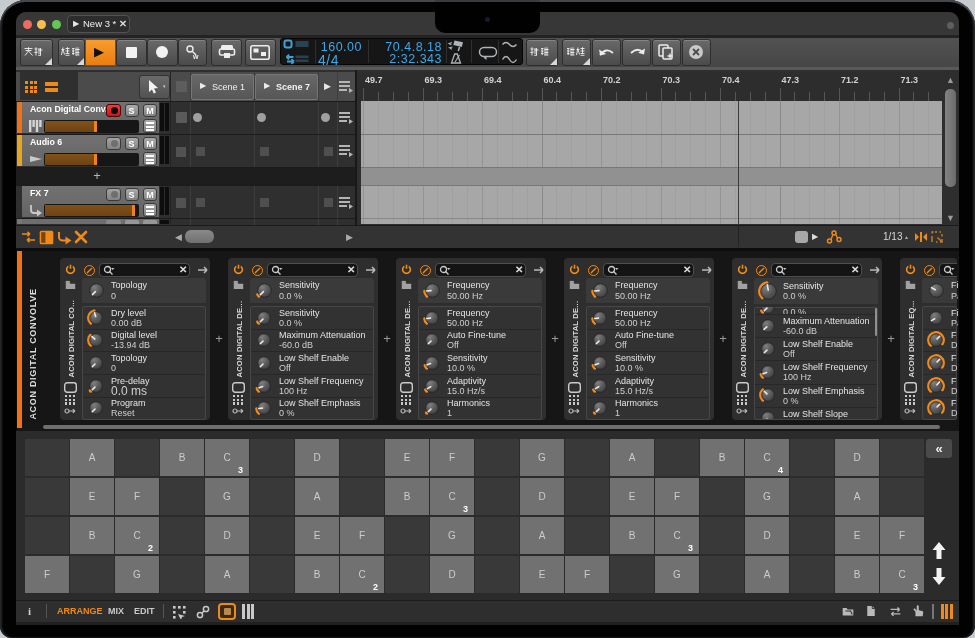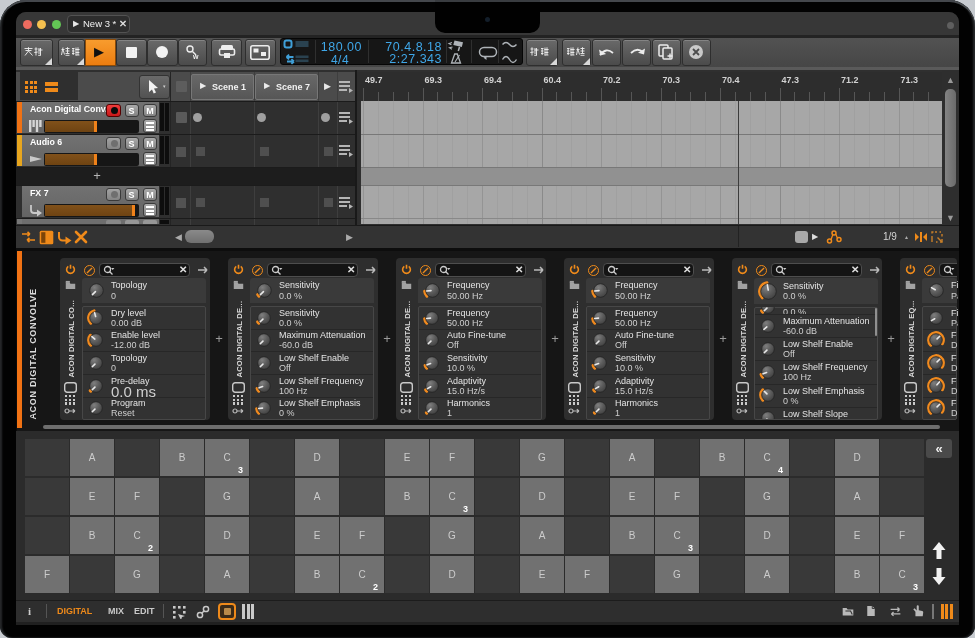--- a/index.html
+++ b/index.html
@@ -105,24 +105,24 @@
 <div style="position:absolute;left:471px;top:40px;width:1px;height:23px;background:#2f2f2f"></div>
 <div style="position:absolute;left:498px;top:40px;width:1px;height:23px;background:#2f2f2f"></div>
 <svg width="30" height="26" viewBox="0 0 30 26" style="position:absolute;left:283px;top:39px">
       <rect x="1.5" y="1.5" width="7" height="7" rx="2" fill="none" stroke="#3f9fd8" stroke-width="2"></rect>
       <rect x="12.5" y="2" width="13" height="6" fill="#2a4250"></rect>
       <path d="M3.5 18 h7 M3.5 18 l2.6 -2.4 M3.5 18 l2.6 2.4" stroke="#3f9fd8" stroke-width="1.8" fill="none" transform="translate(0,0)"></path>
       <path d="M4 22.5 h7 M11 22.5 l-2.6 -2.4 M11 22.5 l-2.6 2.4" stroke="#3f9fd8" stroke-width="1.8" fill="none"></path>
       <rect x="12.5" y="16.5" width="13" height="2.6" fill="#2a4250"></rect>
       <rect x="12.5" y="20.5" width="13" height="2.6" fill="#2a4250"></rect>
     </svg>
-<div style="position:absolute;left:318px;top:40.5px;width:44px;height:13px;color:#3fa7e8;font-size:12.5px;line-height:13px;text-align:right;letter-spacing:0.5px">180.00</div>
-<div style="position:absolute;left:318px;top:54px;width:44px;height:13px;color:#3fa7e8;font-size:12px;line-height:13px;text-align:center;letter-spacing:0.5px">4/4</div>
+<div style="position:absolute;left:318px;top:40.5px;width:44px;height:13px;color:#3fa7e8;font-size:12.5px;line-height:13px;text-align:right;letter-spacing:0.5px">160.00</div>
+<div style="position:absolute;left:318px;top:54px;width:44px;height:13px;color:#3fa7e8;font-size:14px;line-height:13px;text-align:left;letter-spacing:0.5px">4/4</div>
 <div style="position:absolute;left:372px;top:40.5px;width:70px;height:13px;color:#3fa7e8;font-size:12.5px;line-height:13px;text-align:right;letter-spacing:0.5px">70.4.8.18</div>
-<div style="position:absolute;left:372px;top:52.5px;width:70px;height:13px;color:#3fa7e8;font-size:12.5px;line-height:13px;text-align:right;letter-spacing:0.5px">2:27.343</div>
+<div style="position:absolute;left:372px;top:52.5px;width:70px;height:13px;color:#3fa7e8;font-size:12.5px;line-height:13px;text-align:right;letter-spacing:0.5px">2:32.343</div>
 <svg width="20" height="26" viewBox="0 0 20 26" style="position:absolute;left:447px;top:39px">
       <path d="M7.5 1.5 l8.5 1.8 -1.2 4.6 -8.5 -1.8 z" fill="#aeb3b8"></path>
       <path d="M12.5 8 l-1.2 4" stroke="#aeb3b8" stroke-width="1.5"></path>
       <path d="M5 3.5 l-3 1 2.4 1.2 M5.5 8 l-3 0.8 2.4 1.4" stroke="#aeb3b8" stroke-width="1.1" fill="none"></path>
       <path d="M4.5 24 h9 l-3.2 -9 h-2.6 z" fill="none" stroke="#aeb3b8" stroke-width="1.3"></path>
       <path d="M8 23 l4.5 -7" stroke="#aeb3b8" stroke-width="1.1"></path>
     </svg>
 <svg width="22" height="16" viewBox="0 0 22 16" style="position:absolute;left:477px;top:45px">
       <path d="M7 2.5 h8 a4.5 4.5 0 0 1 0 9 h-8 a4.5 4.5 0 0 1 0 -9 z" fill="none" stroke="#aeb3b8" stroke-width="1.5"></path>
       <path d="M9.5 15 l-3 -2.3 3 -2 z" fill="#aeb3b8"></path>
@@ -213,21 +213,21 @@
 <div style="position:absolute;left:45px;top:82px;width:13px;height:4px;background:#ef8a1a"></div>
 <div style="position:absolute;left:45px;top:88px;width:13px;height:4px;background:#ef8a1a"></div>
 <div style="position:absolute;left:139px;top:74.5px;width:31px;height:24px;background:linear-gradient(#6a6a6a,#525252);border:1px solid #333;border-radius:3px"></div>
 <svg width="13" height="15" viewBox="0 0 13 15" style="position:absolute;left:147px;top:79px">
       <path d="M2 1 L11 9 L7 9.5 L9 13.5 L6.7 14.4 L5 10.5 L2 13 Z" fill="#f2f2f2"></path>
     </svg>
 <div style="position:absolute;left:163px;top:84px;width:6px;height:5px;color:#ccc;font-size:5px;line-height:5px">▾</div>
 <div style="position:absolute;left:176px;top:81px;width:11px;height:11px;background:#5d5d5d;border-radius:1px"></div>
 <div style="position:absolute;left:191px;top:73.5px;width:63px;height:26px;background:linear-gradient(#686868,#565656);border:1px solid #777;border-radius:2px"></div>
 <div style="position:absolute;left:200px;top:81px;width:8px;height:10px;color:#ececec;font-size:8px;line-height:10px">▶</div>
-<div style="position:absolute;left:212px;top:81.5px;width:40px;height:10px;color:#f2f2f2;font-size:9px;line-height:10px;font-weight:bold">Scene 1</div>
+<div style="position:absolute;left:212px;top:81.5px;width:40px;height:10px;color:#f2f2f2;font-size:9px;line-height:10px;font-weight:normal">Scene 1</div>
 <div style="position:absolute;left:255px;top:73.5px;width:63px;height:26px;background:linear-gradient(#686868,#565656);border:1px solid #777;border-radius:2px"></div>
 <div style="position:absolute;left:264px;top:81px;width:8px;height:10px;color:#ececec;font-size:8px;line-height:10px">▶</div>
 <div style="position:absolute;left:276px;top:81.5px;width:40px;height:10px;color:#f2f2f2;font-size:9px;line-height:10px;font-weight:bold">Scene 7</div>
 <div style="position:absolute;left:324px;top:81px;width:9px;height:11px;color:#e8e8e8;font-size:9px;line-height:11px">▶</div>
 <svg width="14" height="13" viewBox="0 0 14 13" style="position:absolute;left:339px;top:80px">
       <rect x="0" y="1" width="11" height="2" fill="#b5b5b5"></rect>
       <rect x="0" y="5" width="11" height="2" fill="#b5b5b5"></rect>
       <rect x="0" y="9" width="8" height="2" fill="#b5b5b5"></rect>
       <path d="M10 8 l4 2.5 -4 2.5 z" fill="#b5b5b5"></path>
     </svg>
@@ -463,21 +463,21 @@
 <div style="position:absolute;left:346px;top:232px;width:8px;height:10px;color:#aaa;font-size:9px;line-height:10px">▶</div>
 <div style="position:absolute;left:738px;top:226px;width:1px;height:21px;background:#222"></div>
 <div style="position:absolute;left:795px;top:230.5px;width:13px;height:12px;background:#a8a8a8;border-radius:3px"></div>
 <div style="position:absolute;left:812px;top:231.5px;width:8px;height:10px;color:#ddd;font-size:8px;line-height:10px">▶</div>
 <svg width="16" height="16" viewBox="0 0 16 16" style="position:absolute;left:826px;top:228.5px">
       <circle cx="3.5" cy="12" r="2" fill="none" stroke="#ef8a1a" stroke-width="1.5"></circle>
       <circle cx="8" cy="4" r="2" fill="none" stroke="#ef8a1a" stroke-width="1.5"></circle>
       <circle cx="13" cy="10.5" r="2" fill="none" stroke="#ef8a1a" stroke-width="1.5"></circle>
       <path d="M5 10.8 L6.8 5.6 M9.8 5.2 L11.5 9.2" stroke="#ef8a1a" stroke-width="1.3"></path>
     </svg>
-<div style="position:absolute;left:883px;top:231px;width:22px;height:12px;color:#d5d5d5;font-size:10px;line-height:12px">1/9</div>
+<div style="position:absolute;left:883px;top:231px;width:22px;height:12px;color:#d5d5d5;font-size:10px;line-height:12px">1/13</div>
 <div style="position:absolute;left:905px;top:233px;width:7px;height:8px;color:#aaa;font-size:6px;line-height:8px">▴</div>
 <svg width="14" height="14" viewBox="0 0 14 14" style="position:absolute;left:914px;top:229.5px">
       <path d="M1 3 l4 4 -4 4 z" fill="#ef8a1a"></path>
       <rect x="6" y="2" width="2" height="10" fill="#ef8a1a"></rect>
       <path d="M13 3 l-4 4 4 4 z" fill="#ef8a1a"></path>
     </svg>
 <svg width="14" height="14" viewBox="0 0 14 14" style="position:absolute;left:929.5px;top:229.5px">
       <path d="M2 12 V6 M2 3.5 V2 h1.5 M5 2 h2 M9.5 2 H11 M12 4 v2.5 M12 9 v3 H10 M7.5 12 H6" stroke="#c87f28" stroke-width="1.4" fill="none"></path>
       <path d="M12 12 l-4.5 -4.5" stroke="#c87f28" stroke-width="1.4"></path>
     </svg>
@@ -548,41 +548,41 @@
 <div style="position:absolute;left:111px;top:307.5px;width:94px;height:11px;color:#e4e4e4;font-size:9px;line-height:11px;white-space:nowrap;overflow:hidden">Dry level</div>
 <div style="position:absolute;left:111px;top:317.5px;width:94px;height:11px;color:#cfcfcf;font-size:9px;line-height:11px;white-space:nowrap;overflow:hidden">0.00 dB</div>
 <div style="position:absolute;left:83px;top:328.7px;width:122px;height:1px;background:#272727"></div>
 <div style="position:absolute;left:87px;top:331.2px;width:18px;height:18px">
       <svg width="18" height="18" viewBox="0 0 18 18" style="position:absolute;left:0;top:0">
         <path d="M 3.77 14.23 A 7.4 7.4 0 0 1 3.33 4.24" stroke="#f18a1e" stroke-width="3.0" fill="none" stroke-linecap="round"></path>
         <circle cx="9.0" cy="9.0" r="6.3" fill="url(#kg)" stroke="#222" stroke-width="0.8"></circle>
         <line x1="7.85" y1="8.04" x2="4.94" y2="5.59" stroke="#e8e8e8" stroke-width="1.6" stroke-linecap="round"></line>
       </svg>
     </div>
-<div style="position:absolute;left:111px;top:330.2px;width:94px;height:11px;color:#e4e4e4;font-size:9px;line-height:11px;white-space:nowrap;overflow:hidden">Enable level</div>
-<div style="position:absolute;left:111px;top:340.2px;width:94px;height:11px;color:#cfcfcf;font-size:9px;line-height:11px;white-space:nowrap;overflow:hidden">-12.00 dB</div>
+<div style="position:absolute;left:111px;top:330.2px;width:94px;height:11px;color:#e4e4e4;font-size:9px;line-height:11px;white-space:nowrap;overflow:hidden">Digital level</div>
+<div style="position:absolute;left:111px;top:340.2px;width:94px;height:11px;color:#cfcfcf;font-size:9px;line-height:11px;white-space:nowrap;overflow:hidden">-13.94 dB</div>
 <div style="position:absolute;left:83px;top:351.4px;width:122px;height:1px;background:#272727"></div>
 <div style="position:absolute;left:87px;top:353.9px;width:18px;height:18px">
       <svg width="18" height="18" viewBox="0 0 18 18" style="position:absolute;left:0;top:0">
         <circle cx="9.0" cy="9.0" r="6.3" fill="url(#kg)" stroke="#222" stroke-width="0.8"></circle>
         <line x1="7.94" y1="10.06" x2="5.25" y2="12.75" stroke="#e8e8e8" stroke-width="1.6" stroke-linecap="round"></line>
       </svg>
     </div>
 <div style="position:absolute;left:111px;top:352.9px;width:94px;height:11px;color:#e4e4e4;font-size:9px;line-height:11px;white-space:nowrap;overflow:hidden">Topology</div>
 <div style="position:absolute;left:111px;top:362.9px;width:94px;height:11px;color:#cfcfcf;font-size:9px;line-height:11px;white-space:nowrap;overflow:hidden">0</div>
 <div style="position:absolute;left:83px;top:374.1px;width:122px;height:1px;background:#272727"></div>
 <div style="position:absolute;left:87px;top:376.6px;width:18px;height:18px">
       <svg width="18" height="18" viewBox="0 0 18 18" style="position:absolute;left:0;top:0">
         <path d="M 3.77 14.23 A 7.4 7.4 0 0 1 3.17 13.56" stroke="#f18a1e" stroke-width="3.0" fill="none" stroke-linecap="round"></path>
         <circle cx="9.0" cy="9.0" r="6.3" fill="url(#kg)" stroke="#222" stroke-width="0.8"></circle>
         <line x1="7.94" y1="10.06" x2="5.25" y2="12.75" stroke="#e8e8e8" stroke-width="1.6" stroke-linecap="round"></line>
       </svg>
     </div>
 <div style="position:absolute;left:111px;top:375.6px;width:94px;height:11px;color:#e4e4e4;font-size:9px;line-height:11px;white-space:nowrap;overflow:hidden">Pre-delay</div>
-<div style="position:absolute;left:111px;top:385.6px;width:94px;height:11px;color:#cfcfcf;font-size:15px;line-height:11px;white-space:nowrap;overflow:hidden">0.0 ms</div>
+<div style="position:absolute;left:111px;top:385.6px;width:94px;height:11px;color:#cfcfcf;font-size:12px;line-height:11px;white-space:nowrap;overflow:hidden">0.0 ms</div>
 <div style="position:absolute;left:83px;top:396.8px;width:122px;height:1px;background:#272727"></div>
 <div style="position:absolute;left:87px;top:399.3px;width:18px;height:18px">
       <svg width="18" height="18" viewBox="0 0 18 18" style="position:absolute;left:0;top:0">
         <circle cx="9.0" cy="9.0" r="6.3" fill="url(#kg)" stroke="#222" stroke-width="0.8"></circle>
         <line x1="7.94" y1="10.06" x2="5.25" y2="12.75" stroke="#e8e8e8" stroke-width="1.6" stroke-linecap="round"></line>
       </svg>
     </div>
 <div style="position:absolute;left:111px;top:398.3px;width:94px;height:11px;color:#e4e4e4;font-size:9px;line-height:11px;white-space:nowrap;overflow:hidden">Program</div>
 <div style="position:absolute;left:111px;top:408.3px;width:94px;height:11px;color:#cfcfcf;font-size:9px;line-height:11px;white-space:nowrap;overflow:hidden">Reset</div>
 <div style="position:absolute;left:213px;top:332px;width:12px;height:14px;color:#9a9a9a;font-size:13px;line-height:14px;text-align:center">+</div>
@@ -1241,21 +1241,21 @@
 <svg width="16" height="19" viewBox="0 0 16 19" style="position:absolute;left:931px;top:541px">
       <path d="M8 1 L14.5 9 H10.5 V18 H5.5 V9 H1.5 Z" fill="#f2f2f2"></path>
     </svg>
 <svg width="16" height="19" viewBox="0 0 16 19" style="position:absolute;left:931px;top:567px">
       <path d="M8 18 L1.5 10 H5.5 V1 H10.5 V10 H14.5 Z" fill="#f2f2f2"></path>
     </svg>
 <div style="position:absolute;left:16px;top:600px;width:943px;height:22px;background:#2e2e2e;border-top:1px solid #1c1c1c"></div>
 <div style="position:absolute;left:16px;top:622px;width:943px;height:3px;background:#202020"></div>
 <div style="position:absolute;left:28px;top:605px;width:8px;height:12px;color:#ccc;font-size:11px;line-height:12px;font-weight:bold;font-family:'Liberation Serif',serif">i</div>
 <div style="position:absolute;left:46px;top:604px;width:1px;height:14px;background:#555"></div>
-<div style="position:absolute;left:57px;top:606px;width:44px;height:11px;color:#ef8a1a;font-size:9px;line-height:11px;font-weight:bold">DIGITAL</div>
+<div style="position:absolute;left:57px;top:606px;width:44px;height:11px;color:#ef8a1a;font-size:9px;line-height:11px;font-weight:bold">ARRANGE</div>
 <div style="position:absolute;left:108px;top:606px;width:24px;height:11px;color:#c9c9c9;font-size:9px;line-height:11px;font-weight:bold">MIX</div>
 <div style="position:absolute;left:134px;top:606px;width:26px;height:11px;color:#c9c9c9;font-size:9px;line-height:11px;font-weight:bold">EDIT</div>
 <div style="position:absolute;left:163px;top:604px;width:1px;height:14px;background:#555"></div>
 <svg width="15" height="14" viewBox="0 0 15 14" style="position:absolute;left:172px;top:604.5px">
       <g fill="#c9c9c9">
         <rect x="1" y="1" width="2.6" height="2.6"></rect>
         <rect x="6" y="1" width="2.6" height="2.6"></rect>
         <rect x="11" y="1" width="2.6" height="2.6"></rect>
         <rect x="1" y="6" width="2.6" height="2.6"></rect>
         <rect x="11" y="6" width="2.6" height="2.6"></rect>

